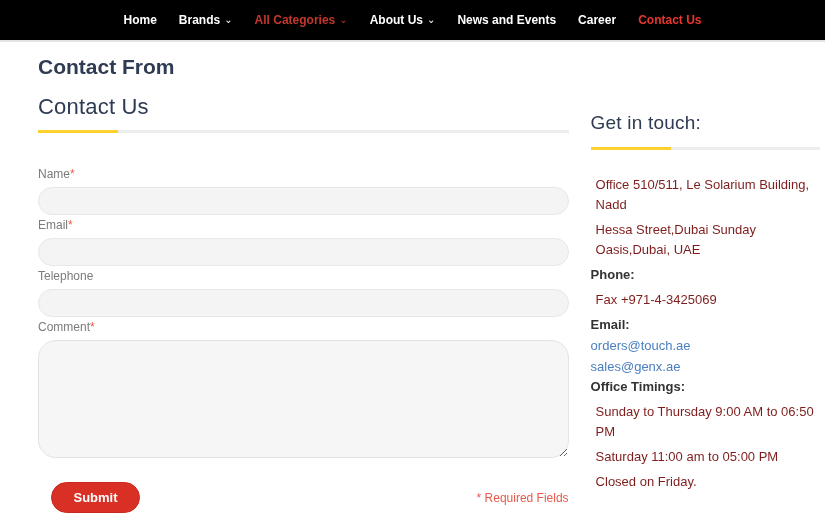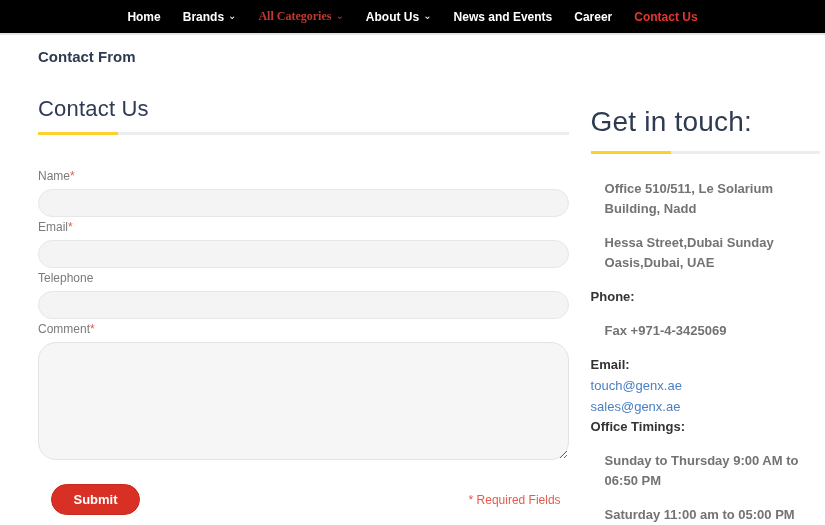--- a/index.html
+++ b/index.html
@@ -5,49 +5,49 @@
   * { box-sizing: border-box; }
   html, body { margin: 0; padding: 0; }
   body {
     width: 825px; height: 525px; overflow: hidden;
     background: #ffffff;
     font-family: "Liberation Sans", sans-serif;
   }
 
   
   .nav {
-    height: 35px; background: #000;
+    height: 42px; background: #000;
     display: flex; align-items: center; justify-content: center;
     border-bottom: 2px solid #e3e3e3;
   }
   .nav-item {
     color: #ffffff; font-size: 12px; font-weight: bold;
     text-decoration: none; padding: 0 11px; white-space: nowrap;
     display: inline-flex; align-items: center; cursor: pointer;
   }
-  .nav-item.active { color: #c3372c; font-family: Liberation Serif, serif; }
+  .nav-item.active { color: #c3372c; }
   .nav-item.highlight { color: #e8352e; }
   .chev { font-size: 10px; margin-left: 4px; font-weight: normal; position: relative; top: -1px; }
 
   
   .breadcrumb {
-    margin: 13px 0 16px 38px;
-    font-size: 15px; font-weight: bold; color: #2e3b52;
+    margin: 13px 0 0 38px;
+    font-size: 21px; font-weight: bold; color: #2e3b52;
   }
 
   
   .content { display: flex; padding: 15px 5px 0 38px; }
   .left-col { width: 532px; }
   .right-col { width: 230px; margin-left: 22px; }
 
   .section-title {
     font-size: 22px; font-weight: 400; color: #2e3b52;
     margin: 0 0 10px 0; letter-spacing: 0.2px;
   }
-  .right-col .section-title { font-size: 28px; margin-top: 10px; margin-bottom: 13px; }
+  .right-col .section-title { font-size: 19px; margin-top: 18px; margin-bottom: 13px; }
 
   .title-rule { position: relative; height: 3px; background: #ededed; }
   .title-rule .accent {
     position: absolute; left: 0; top: 0; height: 3px; width: 80px;
     background: #fcd12e;
   }
 
   
   .form-area { margin-top: 31px; }
   .field { }
@@ -67,26 +67,26 @@
   .form-footer {
     display: flex; justify-content: space-between; align-items: center;
     margin-top: 24px;
   }
   .submit-btn {
     margin-left: 13px; width: 89px; height: 31px;
     background: #d93025; border: 1px solid #c62a20; border-radius: 16px;
     color: #ffffff; font-weight: bold; font-size: 13px; font-family: inherit;
     cursor: pointer;
   }
-  .required-note { color: #e8594a; font-size: 12px; margin-right: 8px; }
+  .required-note { color: #e8594a; font-size: 12px; }
 
   
   .info-block { margin-top: 25px; font-size: 13px; }
   .info-heading { font-weight: bold; color: #333333; line-height: 20px; margin: 0; }
-  .info-line { color: #737373; line-height: 20px; margin: 14px; font-weight: bold; }
+  .info-line { color: #7f1d1d; line-height: 20px; margin: 5px; }
   .info-link {
     display: block; color: #4a7fc1; text-decoration: none;
     line-height: 21px; cursor: pointer;
   }
 </style>
 </head>
 <body>
 
 <nav class="nav">
   <a class="nav-item">
@@ -160,21 +160,21 @@
     </div>
 
     <div class="info-block">
       <p class="info-line">Office 510/511, Le Solarium Building, Nadd</p>
       <p class="info-line">Hessa Street,Dubai Sunday Oasis,Dubai, UAE</p>
 
       <p class="info-heading">Phone:</p>
       <p class="info-line">Fax +971-4-3425069</p>
 
       <p class="info-heading">Email:</p>
-      <a class="info-link">touch@genx.ae</a>
+      <a class="info-link">orders@touch.ae</a>
       <a class="info-link">sales@genx.ae</a>
 
       <p class="info-heading">Office Timings:</p>
       <p class="info-line">Sunday to Thursday 9:00 AM to 06:50 PM</p>
       <p class="info-line">Saturday 11:00 am to 05:00 PM</p>
       <p class="info-line">Closed on Friday.</p>
     </div>
   </div>
 
 </div>

